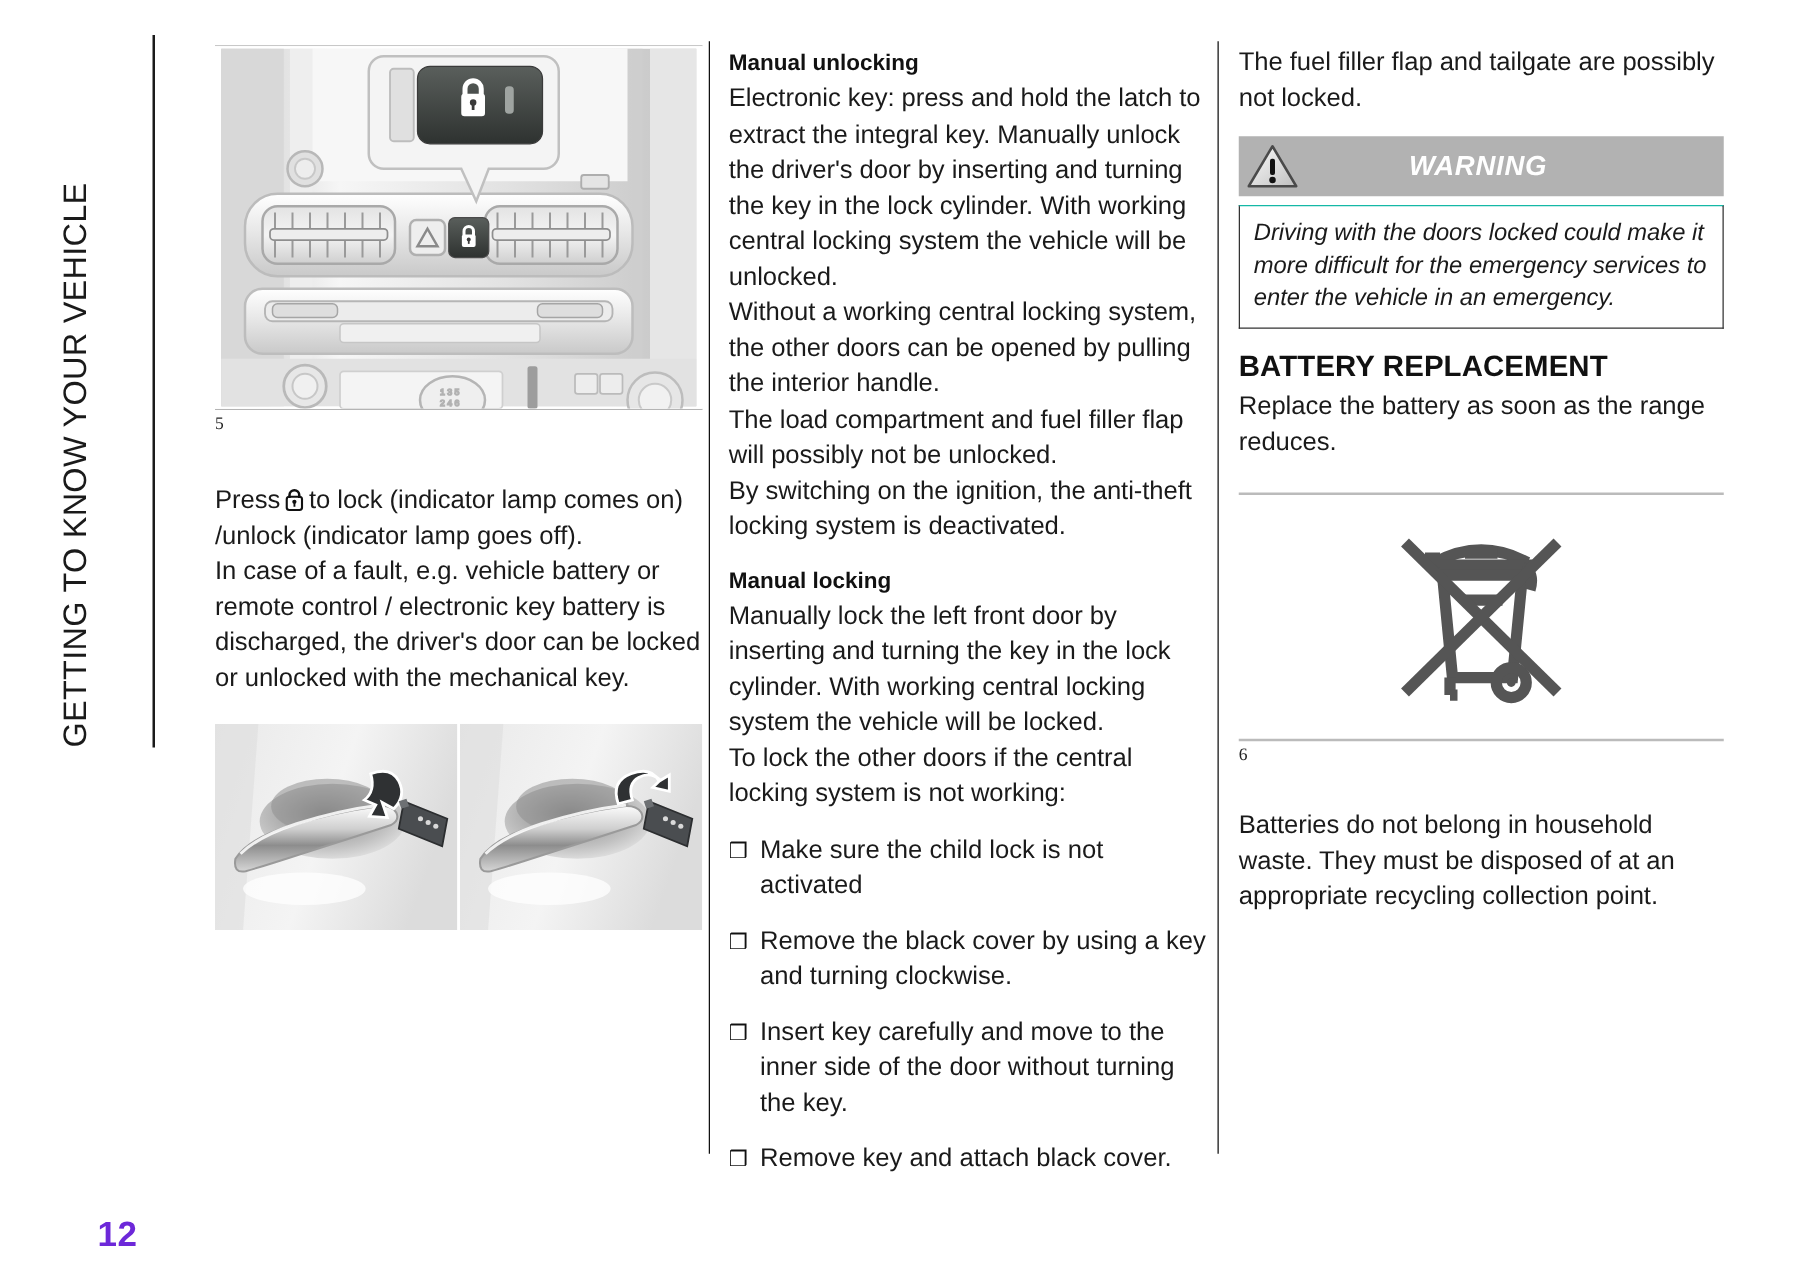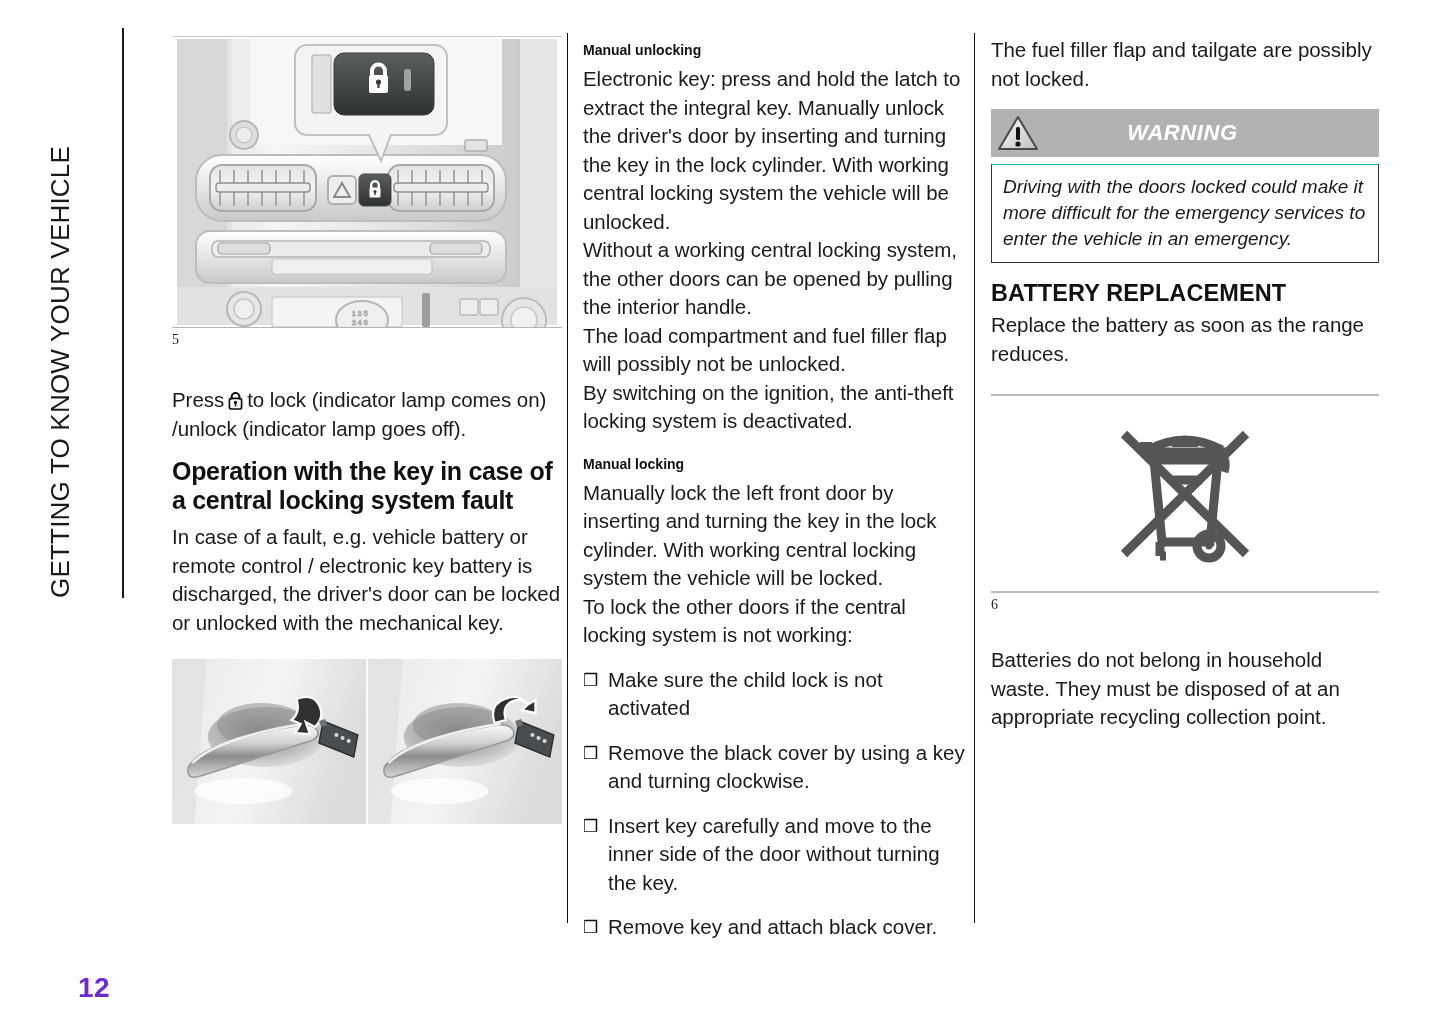--- a/index.html
+++ b/index.html
@@ -66,21 +66,21 @@
 
   
   .body-text {
     font-size: 20.5px;
     line-height: 28.5px;
     margin: 0;
     color: #1a1a1a;
     letter-spacing: -0.05px;
   }
   .sub-head {
-    font-size: 14px;
+    font-size: 18px;
     line-height: 28px;
     font-weight: bold;
     margin: 0 0 1px 0;
     color: #111111;
   }
   .big-head {
     font-size: 25px;
     line-height: 29px;
     font-weight: bold;
     margin: 14px 0 8px 0;
@@ -374,21 +374,20 @@
   <p class="body-text" style="margin-top:37px;">
     <span>Press</span><span class="inline-lock">
       <svg viewBox="0 0 17 21" width="17" height="21">
         <path d="M3.6 8 a4.9 4.9 0 0 1 9.8 0 v2.4 h-2 V8 a2.9 2.9 0 0 0 -5.8 0 v2.4 h-2 Z" fill="#111"></path>
         <rect x="2.4" y="9.4" width="12.2" height="10.6" rx="2" fill="none" stroke="#111" stroke-width="1.7"></rect>
         <circle cx="8.5" cy="13.4" r="1.7" fill="#111"></circle>
         <rect x="7.8" y="13.4" width="1.5" height="4" fill="#111"></rect>
       </svg></span><span>to lock (indicator lamp comes on) /unlock (indicator lamp goes off).</span>
   </p>
 
-  <h2 class="big-head">Operation with the key in case of a central locking system fault</h2>
 
   <p class="body-text">In case of a fault, e.g. vehicle battery or remote control / electronic key battery is discharged, the driver's door can be locked or unlocked with the mechanical key.</p>
 
   <div id="fig-handles" style="margin-top:22px;">
 
     <div class="handle-panel">
       <svg viewBox="0 0 190 165" width="100%" height="165" preserveAspectRatio="none">
         <defs>
           <linearGradient id="doorG1" x1="0" y1="0" x2="1" y2="0.3">
             <stop offset="0%" stop-color="#e9e9e9"></stop>

